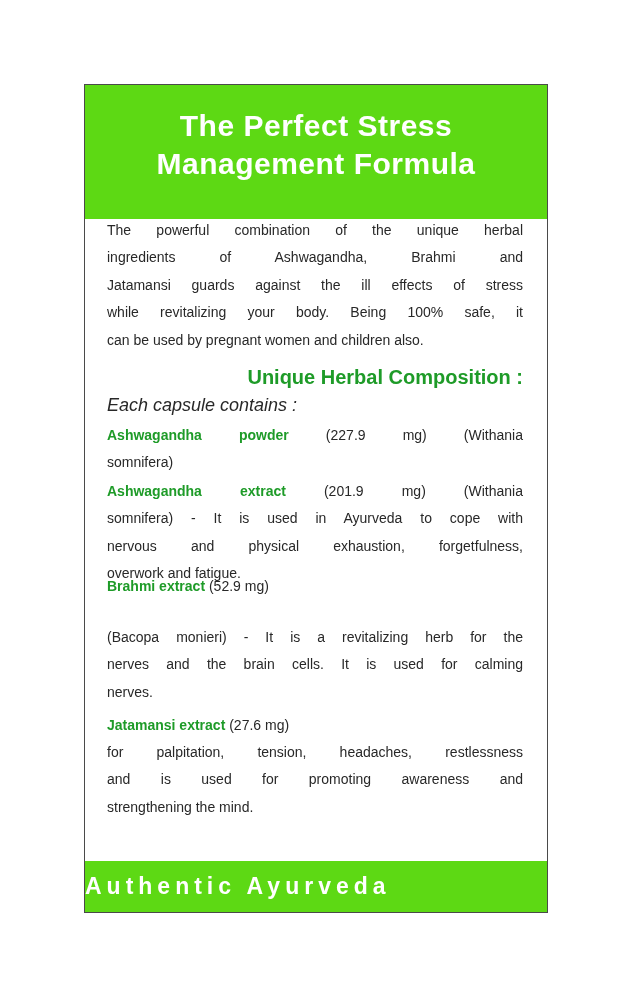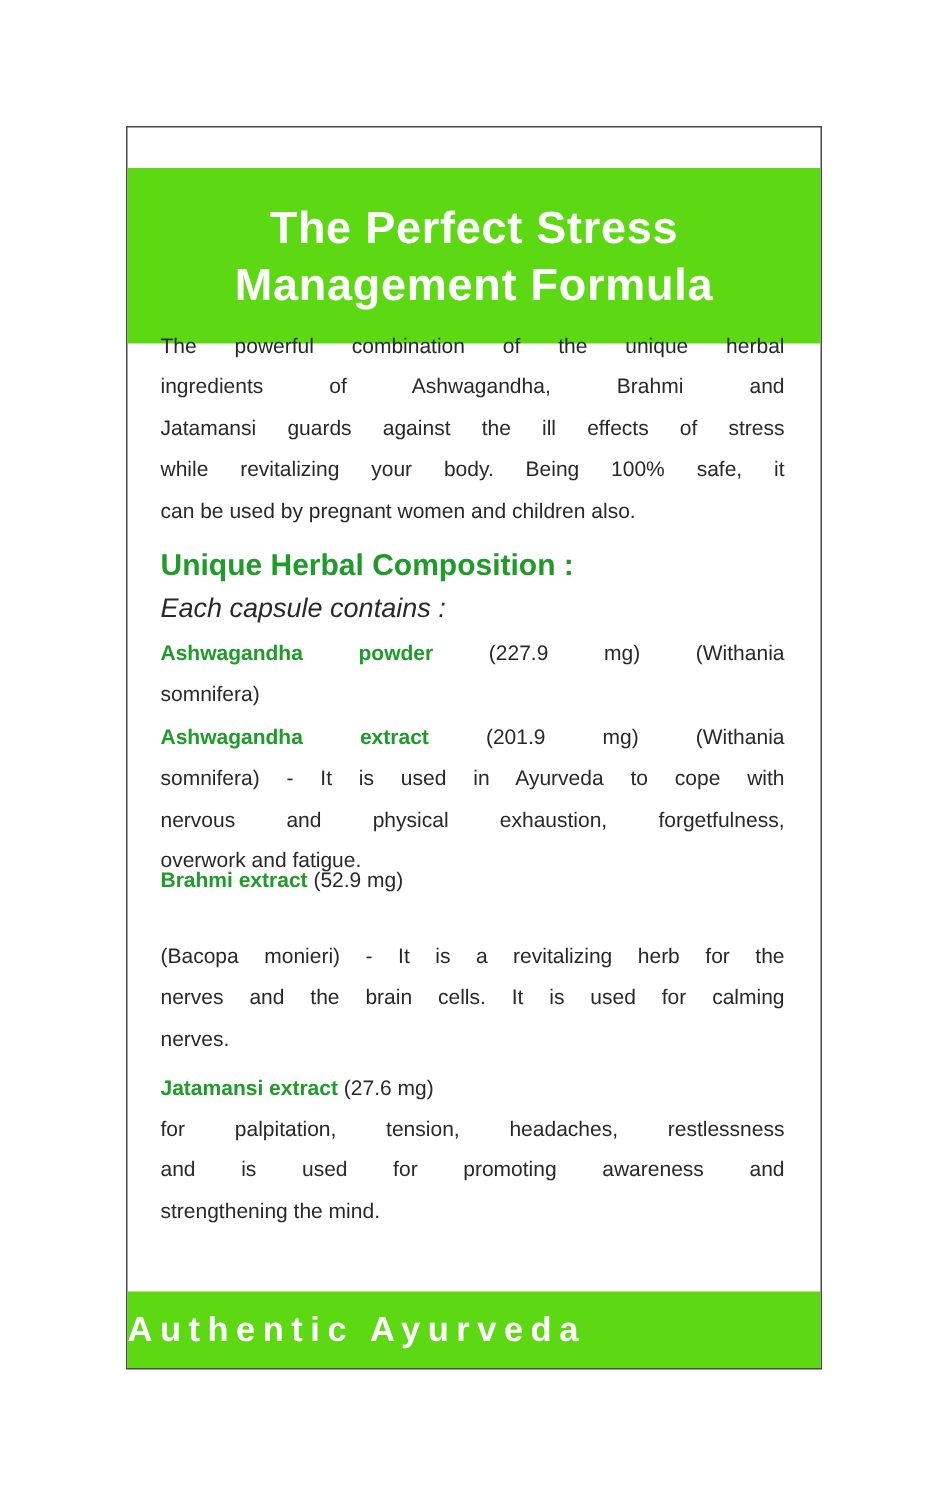--- a/index.html
+++ b/index.html
@@ -15,21 +15,21 @@
     width:631px;height:1000px;position:relative;background:var(--bg);
     font-family:"Liberation Sans", sans-serif;overflow:hidden;
   }
   .card{
     position:absolute;left:84px;top:84px;width:464px;height:829px;
     border:1px solid var(--border);box-sizing:border-box;background:#ffffff;
   }
   .banner{
     position:absolute;left:0;right:0;background:var(--accent);
   }
-  .banner.top{top:0;height:117px;margin-top:27px;}
+  .banner.top{top:0;height:134px;}
   .banner.bottom{bottom:0;height:51px;}
   .title{
     padding-top:22px;text-align:center;color:var(--title-text);
     font-weight:bold;font-size:30px;line-height:38px;letter-spacing:0.5px;
   }
   .footer-label{
     display:block;text-align:left;color:var(--title-text);
     font-weight:bold;font-size:23px;line-height:51px;letter-spacing:5px;
   }
   .textcol{
@@ -38,21 +38,21 @@
   .tline{
     font-size:14px;line-height:27.4px;white-space:normal;
   }
   .tline.just{
     text-align:justify;text-align-last:justify;
   }
   .em{
     color:var(--heading-green);font-weight:bold;
   }
   .sec-intro{top:132px;}
-  .sec-heading{top:279px;font-weight:bold;color:var(--heading-green);font-size:20px;line-height:26px;}
+  .sec-heading{top:279px;font-weight:bold;color:var(--heading-green);font-size:20px;line-height:26px;text-align:right;}
   .sec-subheading{top:307px;font-size:18px;line-height:27.4px;font-style:italic;}
   .sec-powder{top:337px;}
   .sec-extract{top:393px;}
   .sec-brahmi-title{top:488px;}
   .sec-brahmi-desc{top:539px;}
   .sec-jat-title{top:627px;}
   .sec-jat-desc{top:654px;}
 </style>
 </head>
 <body>

